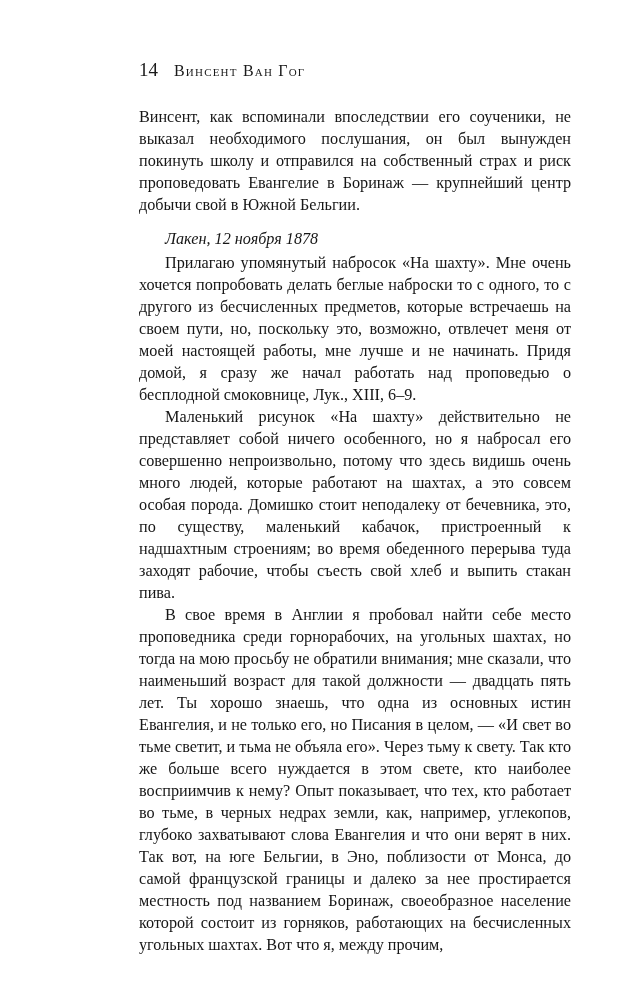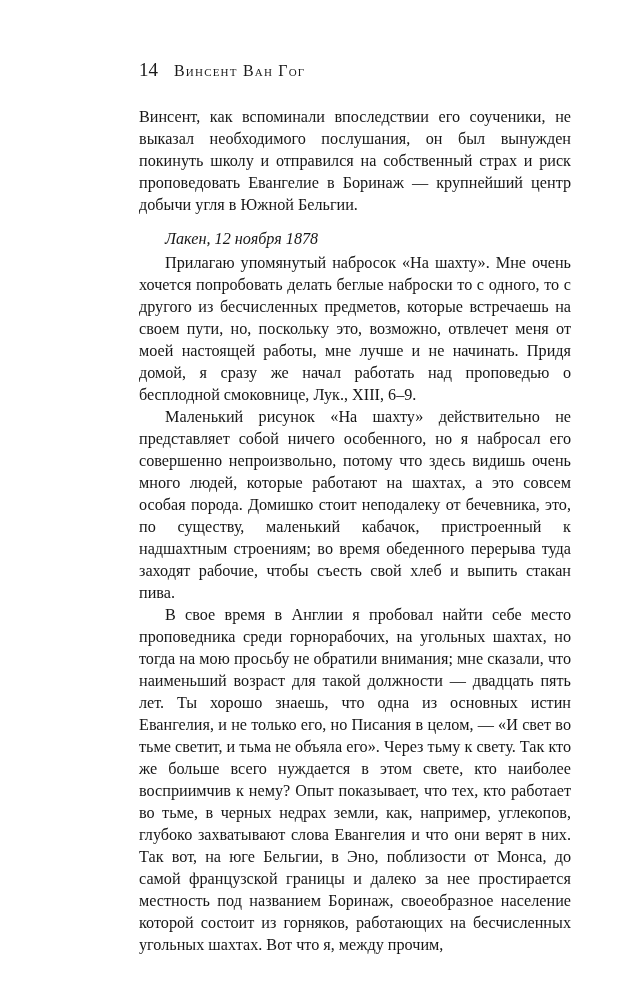--- a/index.html
+++ b/index.html
@@ -69,21 +69,21 @@
 
 <div class="page">
 
   <div class="page-header">
     <span class="page-number">14</span>
     <span class="running-title">Винсент Ван Гог</span>
   </div>
 
   <div class="text-block">
 
-    <p class="intro-paragraph">Винсент, как вспоминали впоследствии его соученики, не выказал необходимого послушания, он был вынужден покинуть школу и отправился на собственный страх и риск проповедовать Евангелие в Боринаж — крупнейший центр добычи угля в Южной Бельгии.</p>
+    <p class="intro-paragraph">Винсент, как вспоминали впоследствии его соученики, не выказал необходимого послушания, он был вынужден покинуть школу и отправился на собственный страх и риск проповедовать Евангелие в Боринаж — крупнейший центр добычи свой в Южной Бельгии.</p>
 
     <p class="dateline">Лакен, 12 ноября 1878</p>
 
     <p class="body-paragraph">Прилагаю упомянутый набросок «На шахту». Мне очень хочется попробовать делать беглые наброски то с одного, то с другого из бесчисленных предметов, которые встречаешь на своем пути, но, поскольку это, возможно, отвлечет меня от моей настоящей работы, мне лучше и не начинать. Придя домой, я сразу же начал работать над проповедью о бесплодной смоковнице, Лук., XIII, 6–9.</p>
 
     <p class="body-paragraph">Маленький рисунок «На шахту» действительно не представляет собой ничего особенного, но я набросал его совершенно непроизвольно, потому что здесь видишь очень много людей, которые работают на шахтах, а это совсем особая порода. Домишко стоит неподалеку от бечевника, это, по существу, маленький кабачок, пристроенный к надшахтным строениям; во время обеденного перерыва туда заходят рабочие, чтобы съесть свой хлеб и выпить стакан пива.</p>
 
     <p class="body-paragraph">В свое время в Англии я пробовал найти себе место проповедника среди горнорабочих, на угольных шахтах, но тогда на мою просьбу не обратили внимания; мне сказали, что наименьший возраст для такой должности — двадцать пять лет. Ты хорошо знаешь, что одна из основных истин Евангелия, и не только его, но Писания в целом, — «И свет во тьме светит, и тьма не объяла его». Через тьму к свету. Так кто же больше всего нуждается в этом свете, кто наиболее восприимчив к нему? Опыт показывает, что тех, кто работает во тьме, в черных недрах земли, как, например, углекопов, глубоко захватывают слова Евангелия и что они верят в них. Так вот, на юге Бельгии, в Эно, поблизости от Монса, до самой французской границы и далеко за нее простирается местность под названием Боринаж, своеобразное население которой состоит из горняков, работающих на бесчисленных угольных шахтах. Вот что я, между прочим,</p>
 
   </div>

